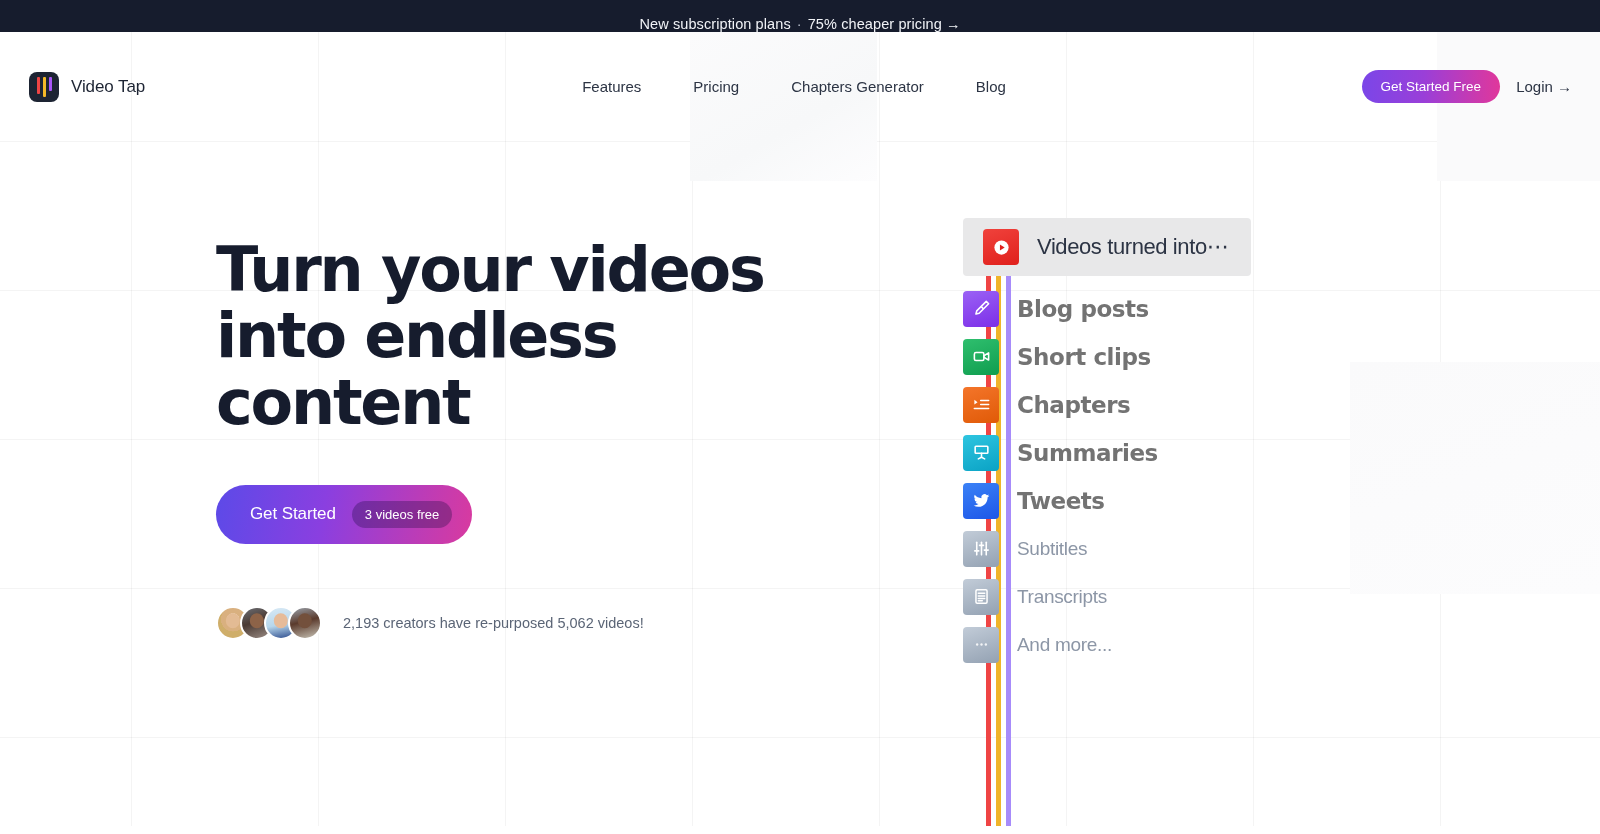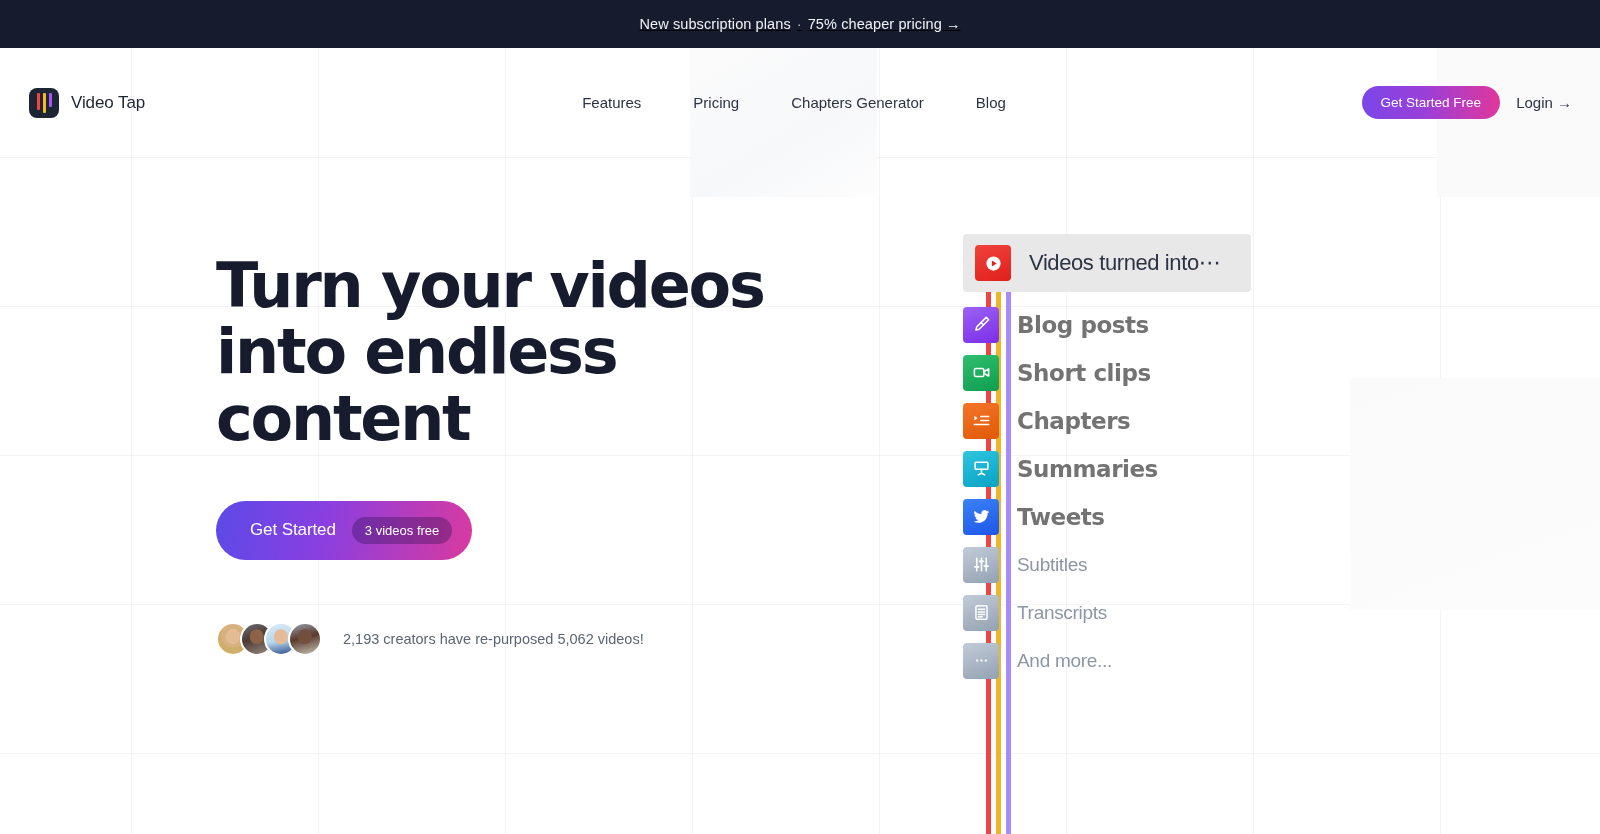--- a/index.html
+++ b/index.html
@@ -5,24 +5,24 @@
   * { margin:0; padding:0; box-sizing:border-box; }
   html, body {
     width:1600px; height:834px;
     font-family:"Liberation Sans", sans-serif;
     background:#ffffff;
     overflow:hidden;
   }
 
   
   .announce{
-    height:48px; width:100%;
+    height:32px; width:100%;
     background:#161c2d;
-    display:flex; align-items:center; justify-content:center;
-    position:relative; z-index:40;text-decoration:underline;
+    display:flex; align-items:flex-end; justify-content:center;
+    position:relative; z-index:40;
   }
   .announce-text{
     color:#f1f3f7; font-size:14.5px; letter-spacing:.1px;
   }
   .announce-text .dot{ padding:0 6px; color:#b9bfcc; }
 
   
   .page{
     position:relative;
     width:1600px; height:794px;
@@ -187,21 +187,21 @@
   .f-row{
     position:relative; z-index:2;
     display:flex; align-items:center; gap:18px;
     height:43px;
     margin-bottom:0;
   }
   .f-head{
     background:#e8e8e9;
     border-radius:4px;
     height:58px;
-    padding-left:12px;
+    padding-left:20px;
     width:288px;
     margin-bottom:11px;
   }
   .f-icon{
     width:36px; height:36px; border-radius:4px;
     display:flex; align-items:center; justify-content:center;
     flex-shrink:0;
     color:#fff;
   }
   .ic-video{ background:linear-gradient(160deg,#f0423c 0%, #e0201c 100%); }

